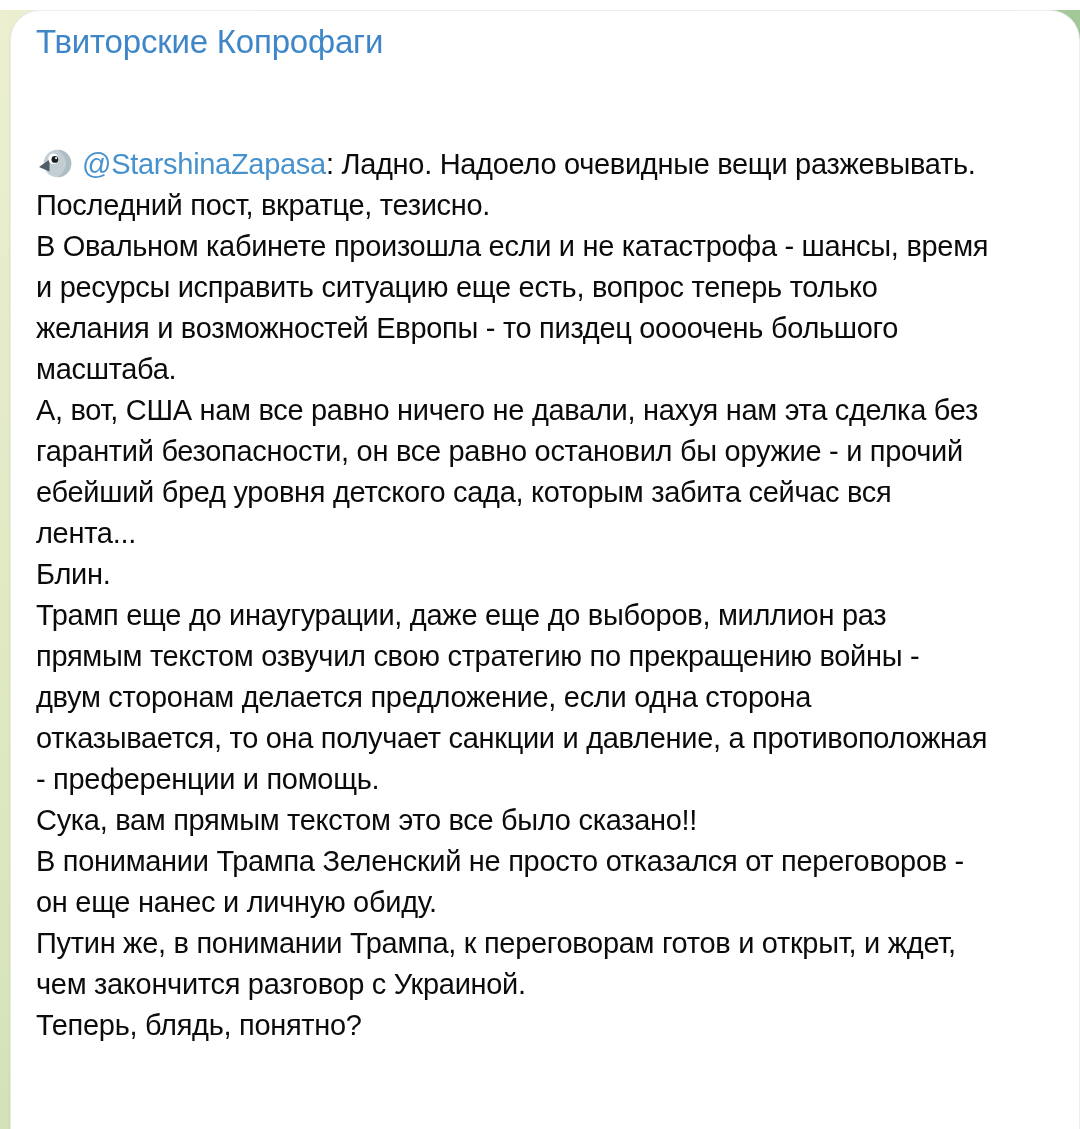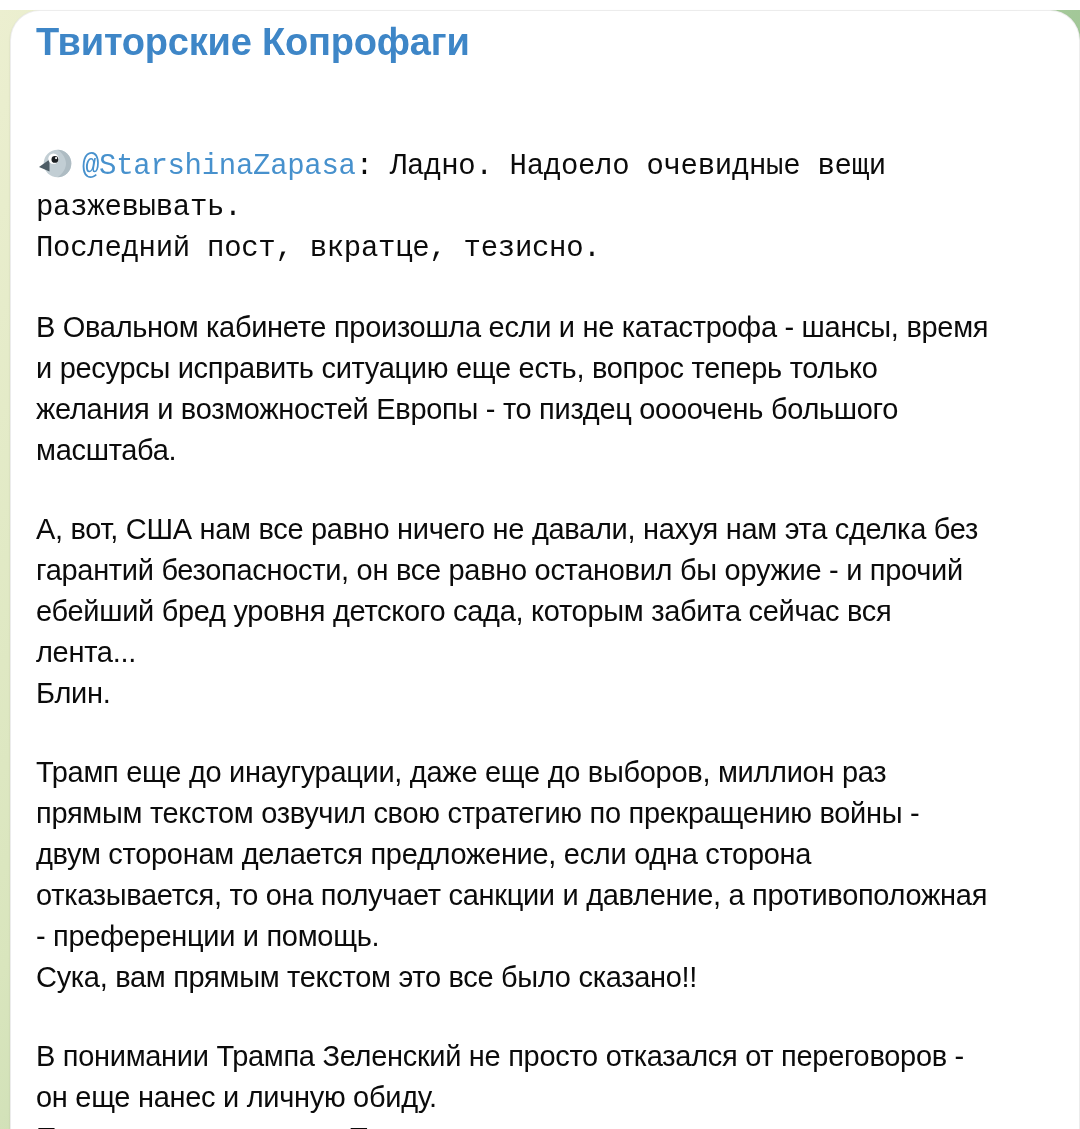--- a/index.html
+++ b/index.html
@@ -22,34 +22,34 @@
     min-height: 1119px;
     background: var(--c-bubble, #ffffff);
     border: 1px solid rgba(0,0,0,0.07);
     border-bottom: none;
     border-radius: 30px 30px 0 0;
     box-shadow: 0 1px 2px rgba(0,0,0,0.12);
     padding: 12px 10px 20px 25px;
   }
   .channel-name {
     color: var(--c-channel, #3e86c7);
-    font-size: 38px;
-    font-weight: bold;
+    font-size: 33px;
+    font-weight: normal;
     line-height: 38px;
     letter-spacing: -0.2px;
     cursor: pointer;
   }
   .body {
     color: var(--c-text, #0b0b0b);
     font-size: 29px;
     line-height: 41px;
     letter-spacing: -0.3px;
   }
-  .para { white-space: pre-line; margin-top: 38px; }
-  .para.first { margin-top: 2px; font-family: Liberation Mono, monospace; }
+  .para { white-space: pre-line; }
+  .para.first { margin-top: 2px; }
   .emoji-wrap {
     display: inline-block;
     width: 37px; height: 37px;
     vertical-align: -8px;
     margin-right: 9px;
   }
   .mention {
     color: var(--c-mention, #4791cd);
     text-decoration: none;
     cursor: pointer;

